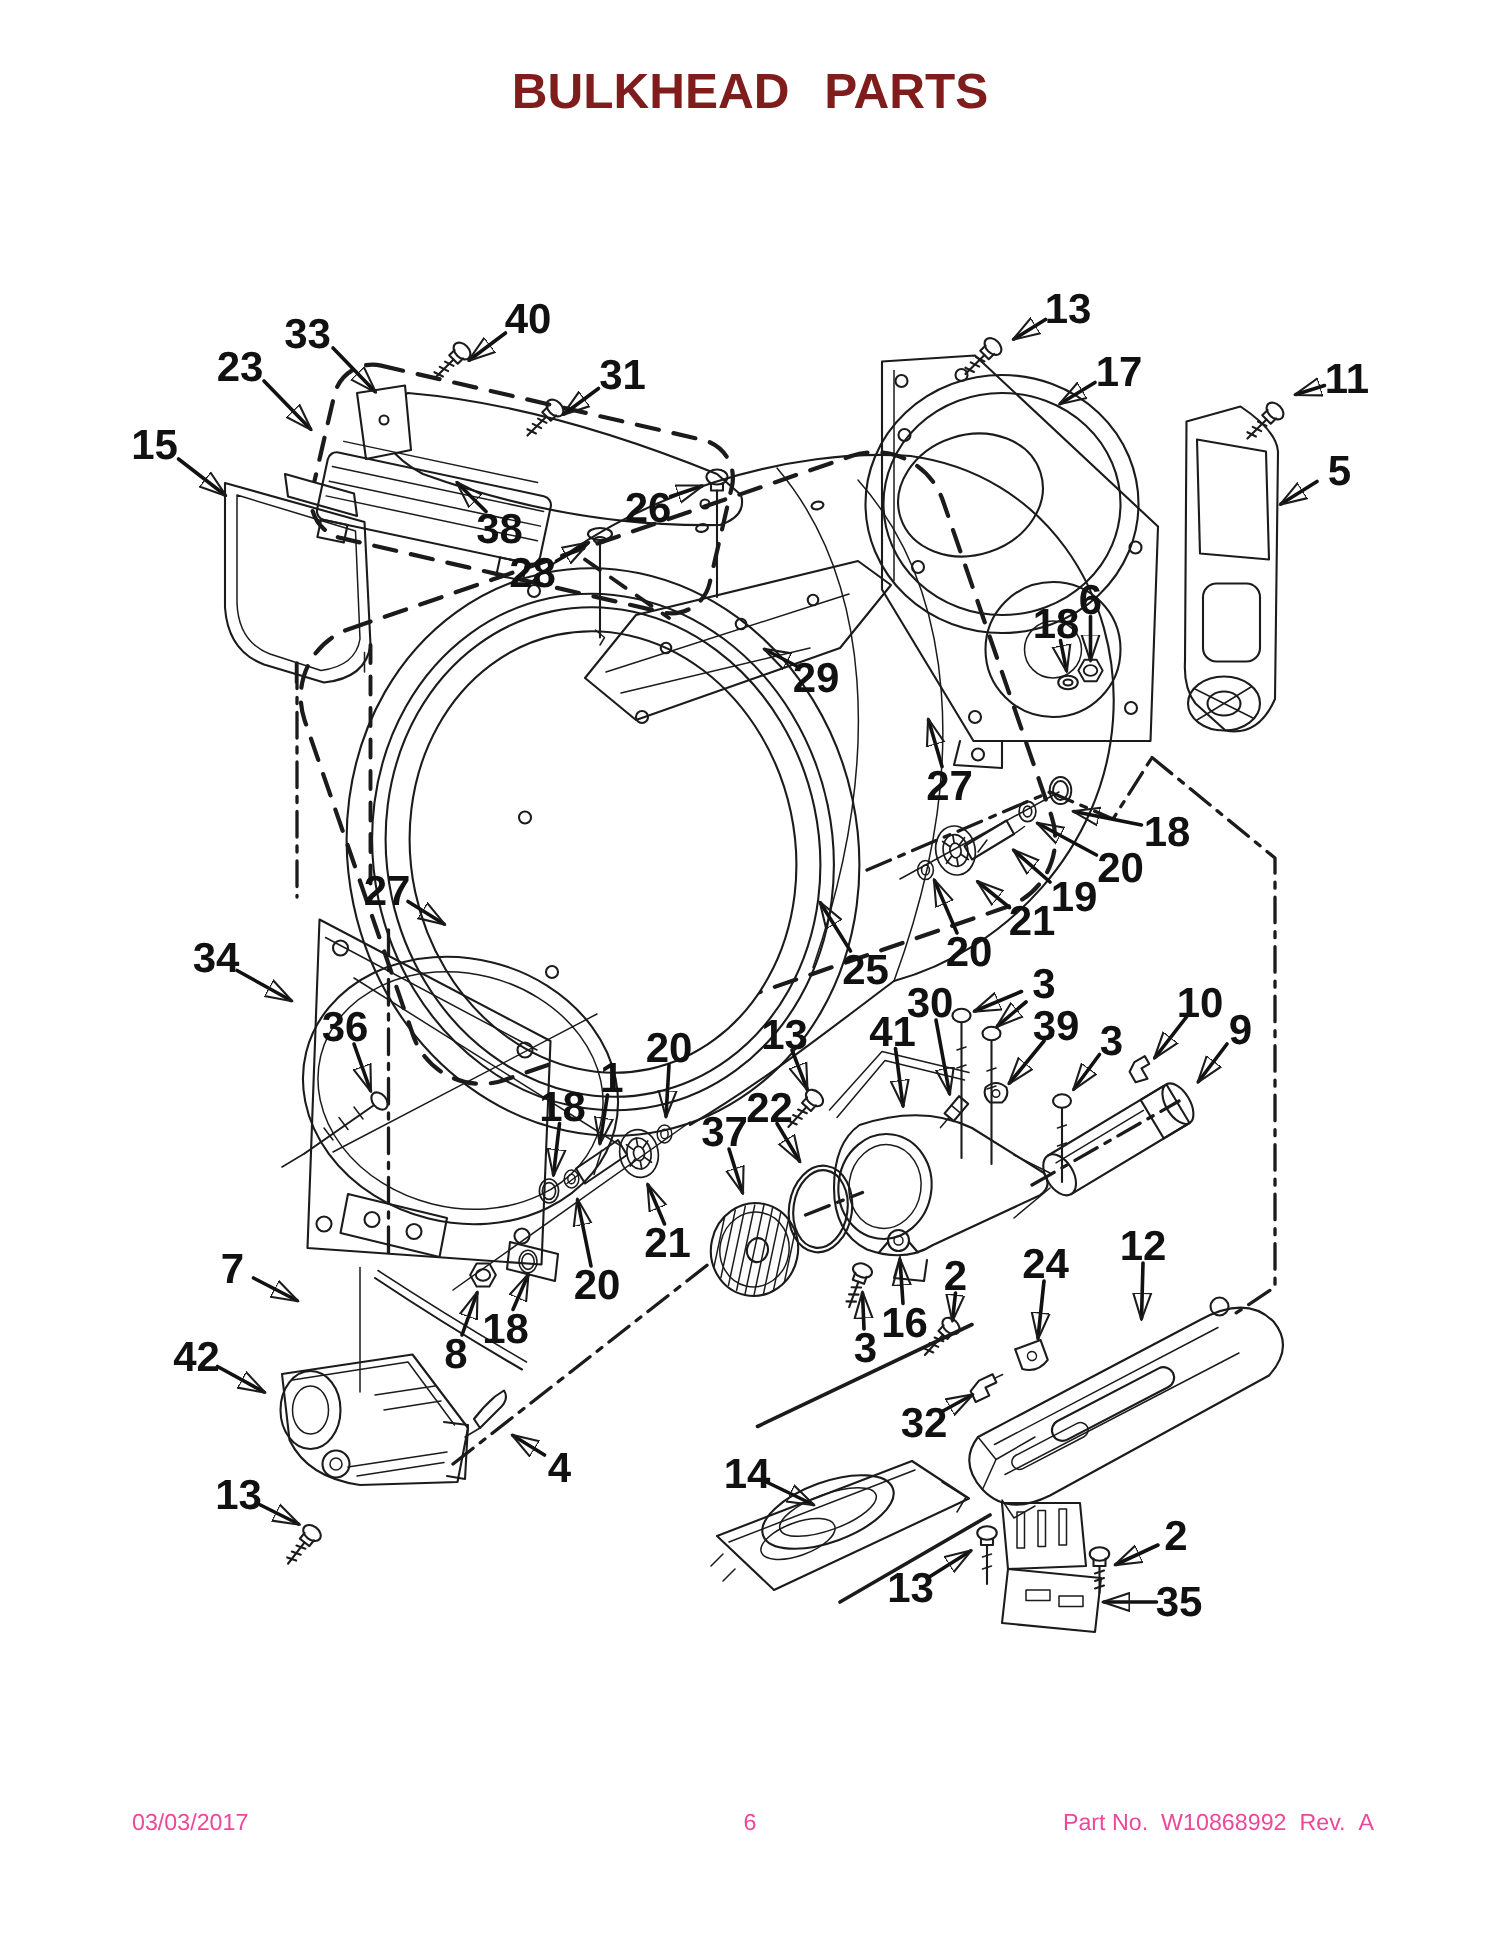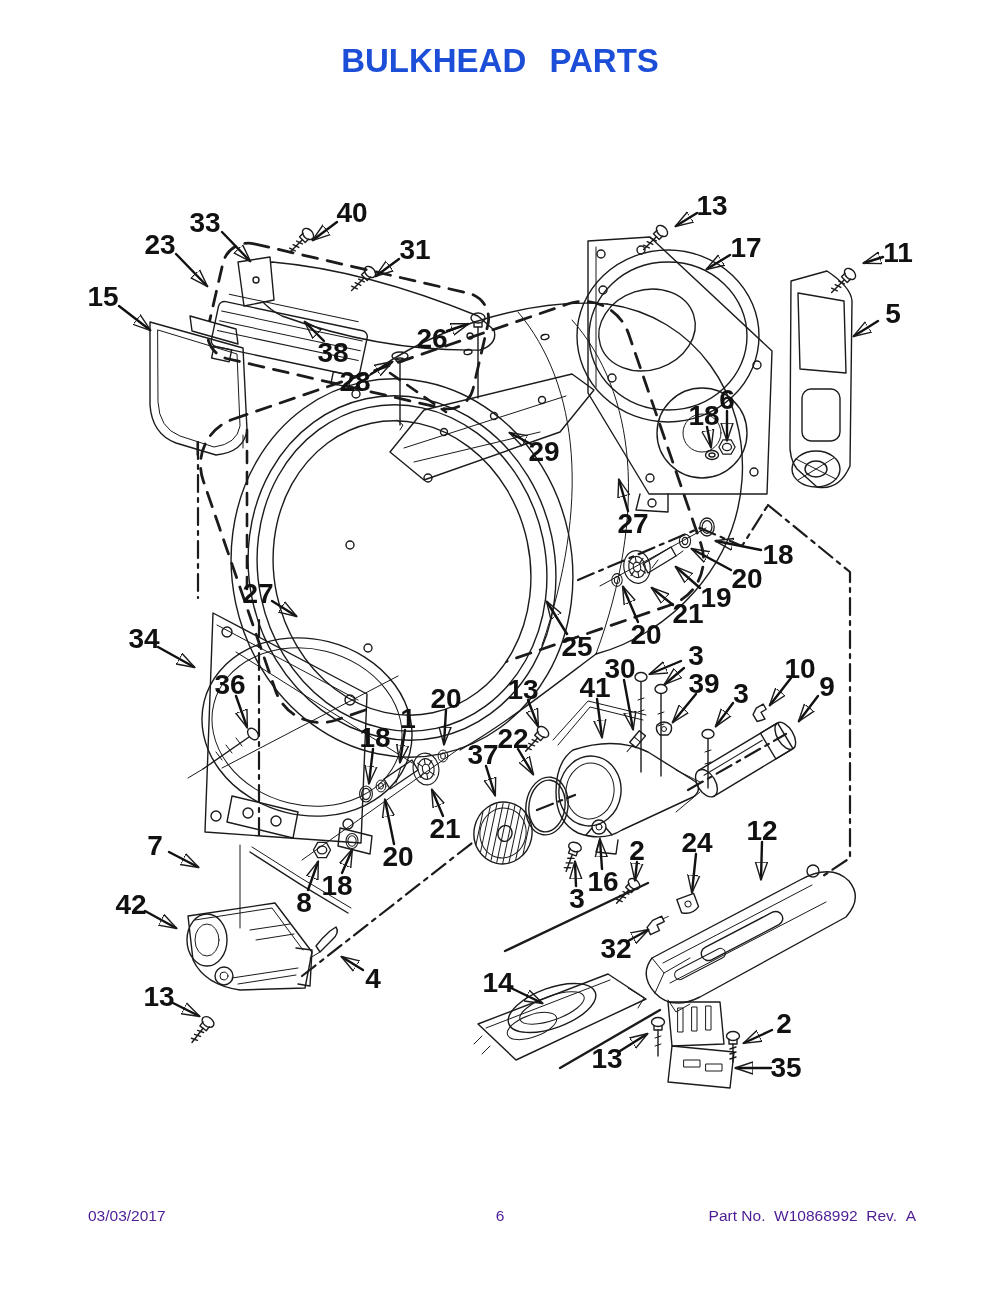--- a/index.html
+++ b/index.html
@@ -1,20 +1,20 @@
 <!DOCTYPE html>
 <html><head>
 <meta charset="utf-8">
 <style>
   html,body{margin:0;padding:0;background:#e8e8e8;font-family:"Liberation Sans",sans-serif;}
   .page{position:relative;width:1000px;height:1294px;background:#ffffff;margin:0 auto;overflow:hidden;}
   .title{position:absolute;top:42px;left:0;right:0;margin:0;text-align:center;
          font-family:"Liberation Sans",sans-serif;font-weight:bold;font-size:33px;
-         letter-spacing:0px;word-spacing:14px;color:#1d4ed8;}
-  .footer{position:absolute;top:1207px;left:0;right:0;height:22px;font-size:15.5px;color:#4c1d95;}
+         letter-spacing:0px;word-spacing:14px;color:#7f1d1d;}
+  .footer{position:absolute;top:1207px;left:0;right:0;height:22px;font-size:15.5px;color:#ec4899;}
   .footer .f-date{position:absolute;left:88px;top:0;}
   .footer .f-page{position:absolute;left:0;right:0;text-align:center;top:0;}
   .footer .f-part{position:absolute;right:84px;top:0;white-space:pre;}
   svg.diagram{position:absolute;left:0;top:0;}
   
   svg.diagram *{stroke:#1b1b1b;fill:none;stroke-width:1.4;stroke-linecap:round;stroke-linejoin:round;}
   svg.diagram .thin{stroke-width:1;}
   svg.diagram .thick{stroke-width:2.4;}
   svg.diagram .whitefill{fill:#ffffff;}
   svg.diagram .leader{stroke:#111;stroke-width:2.4;marker-end:url(#ah);}

